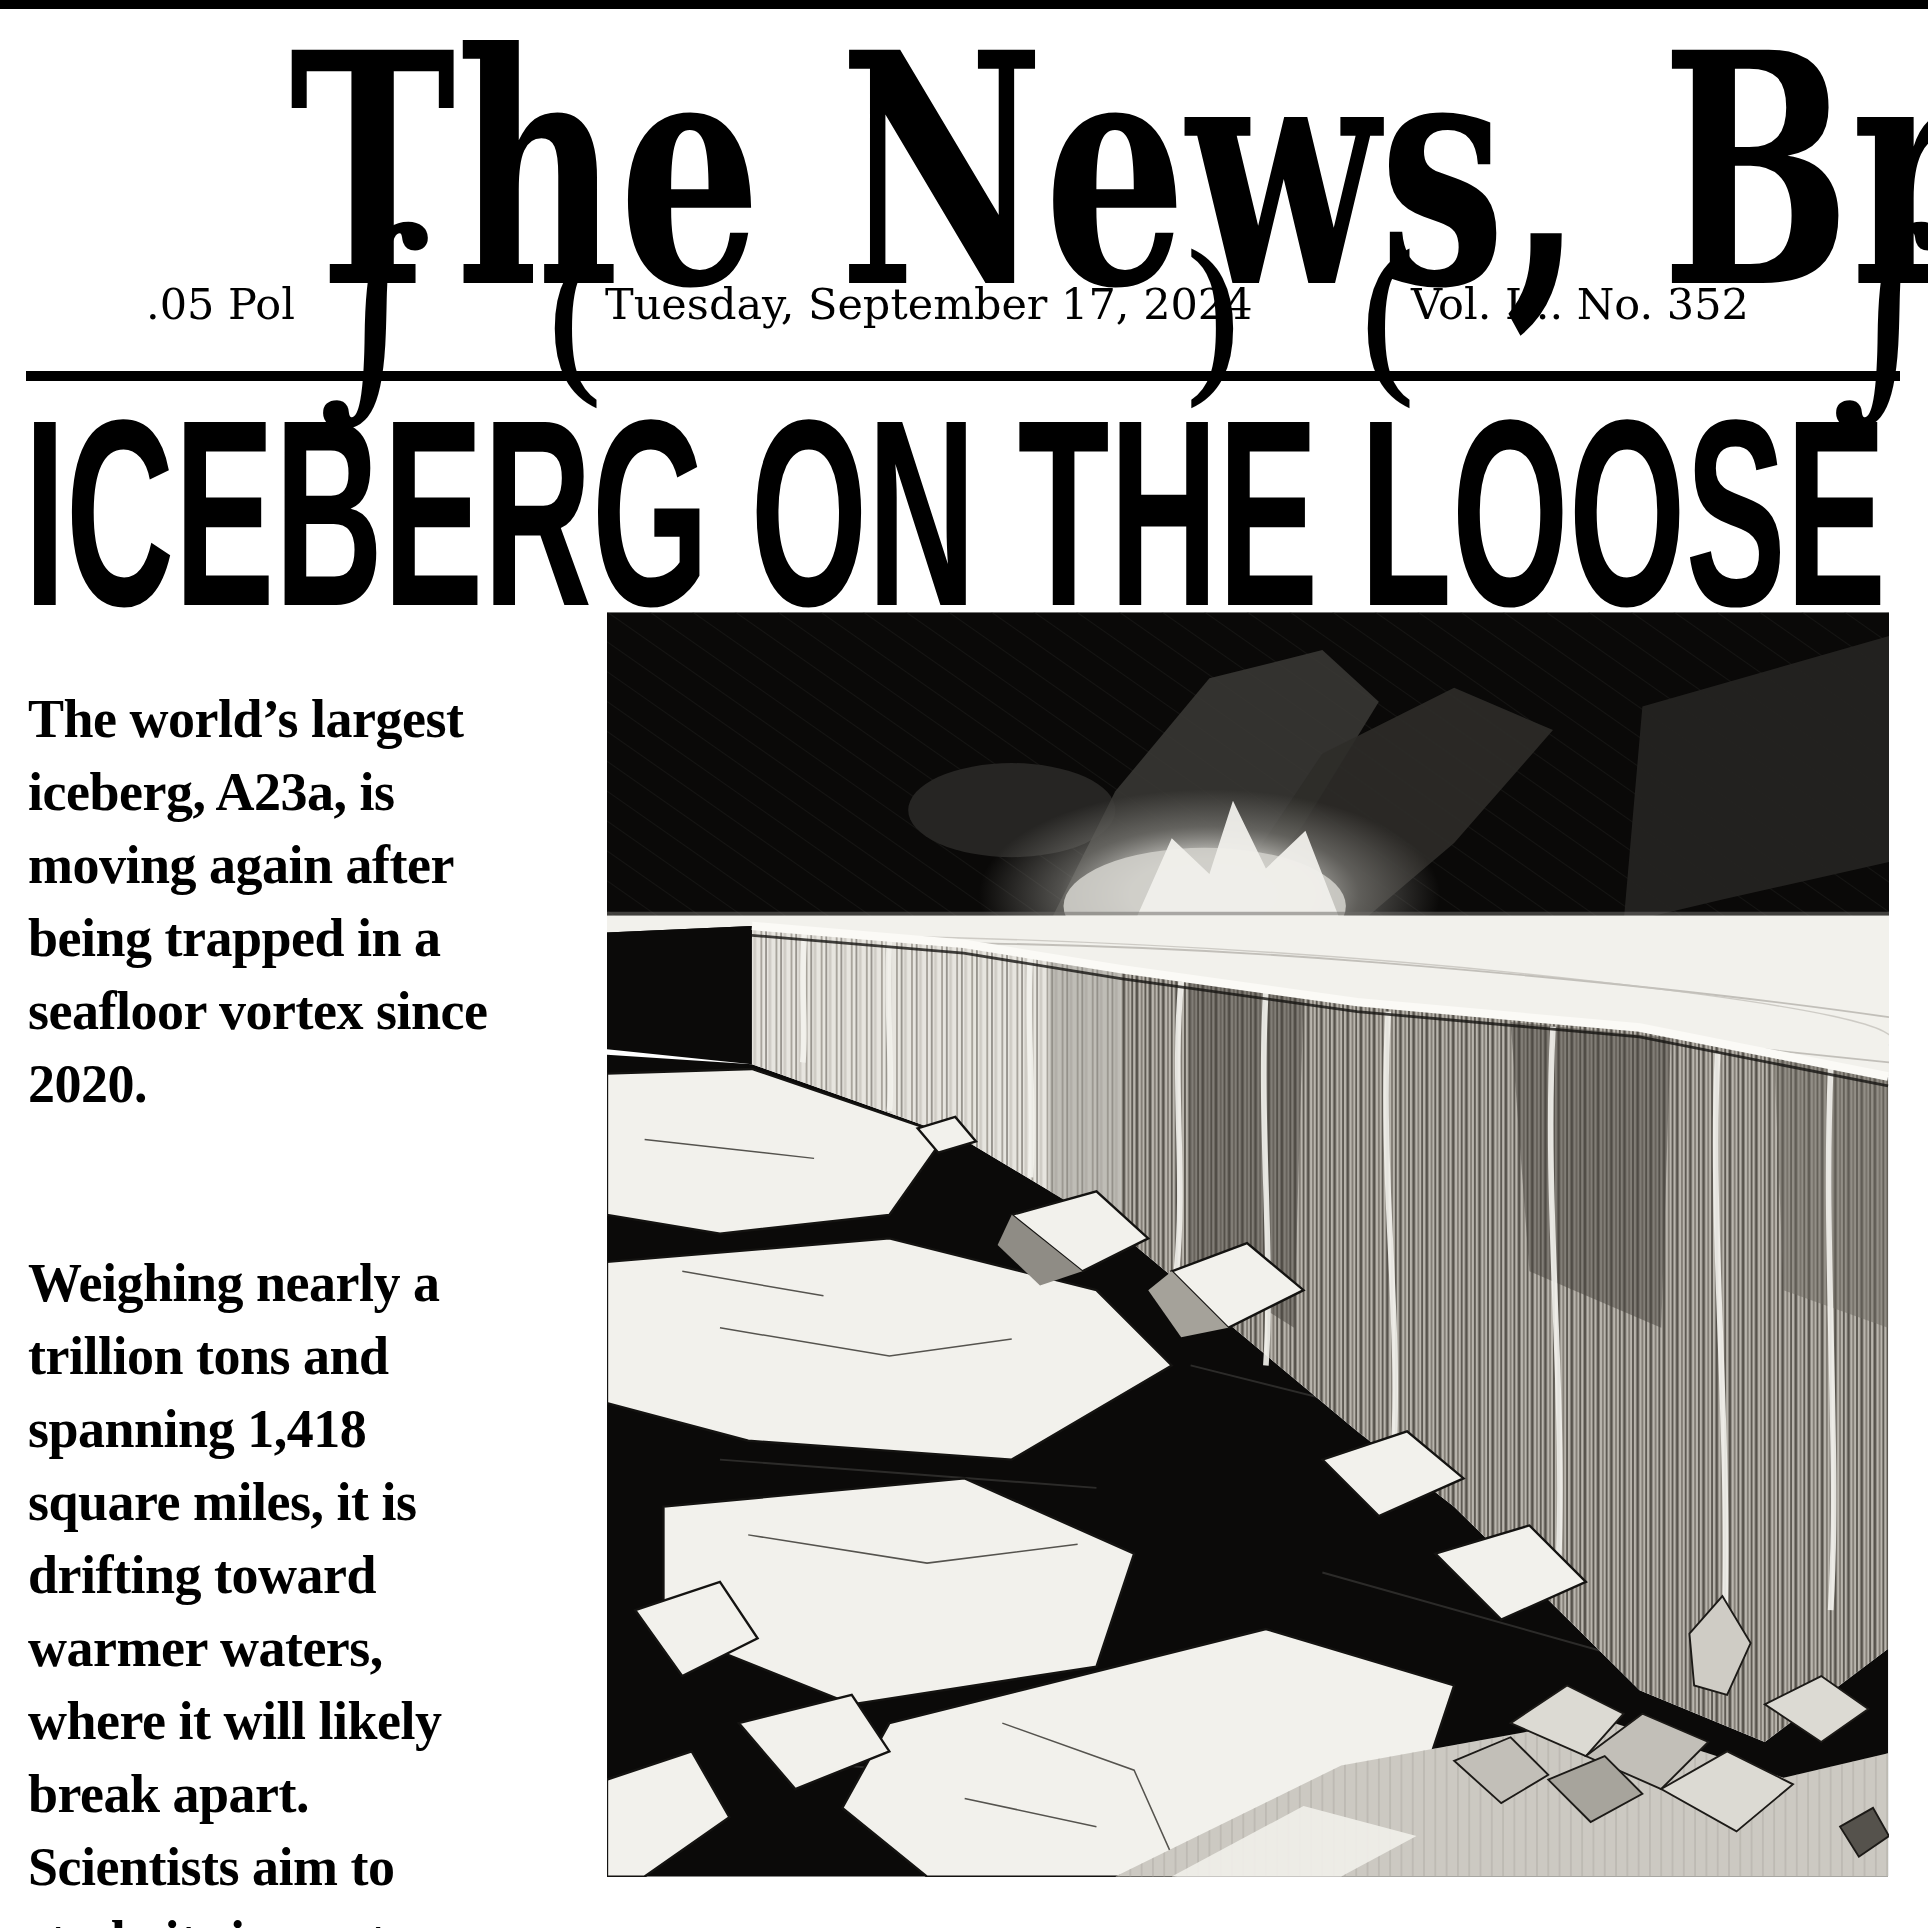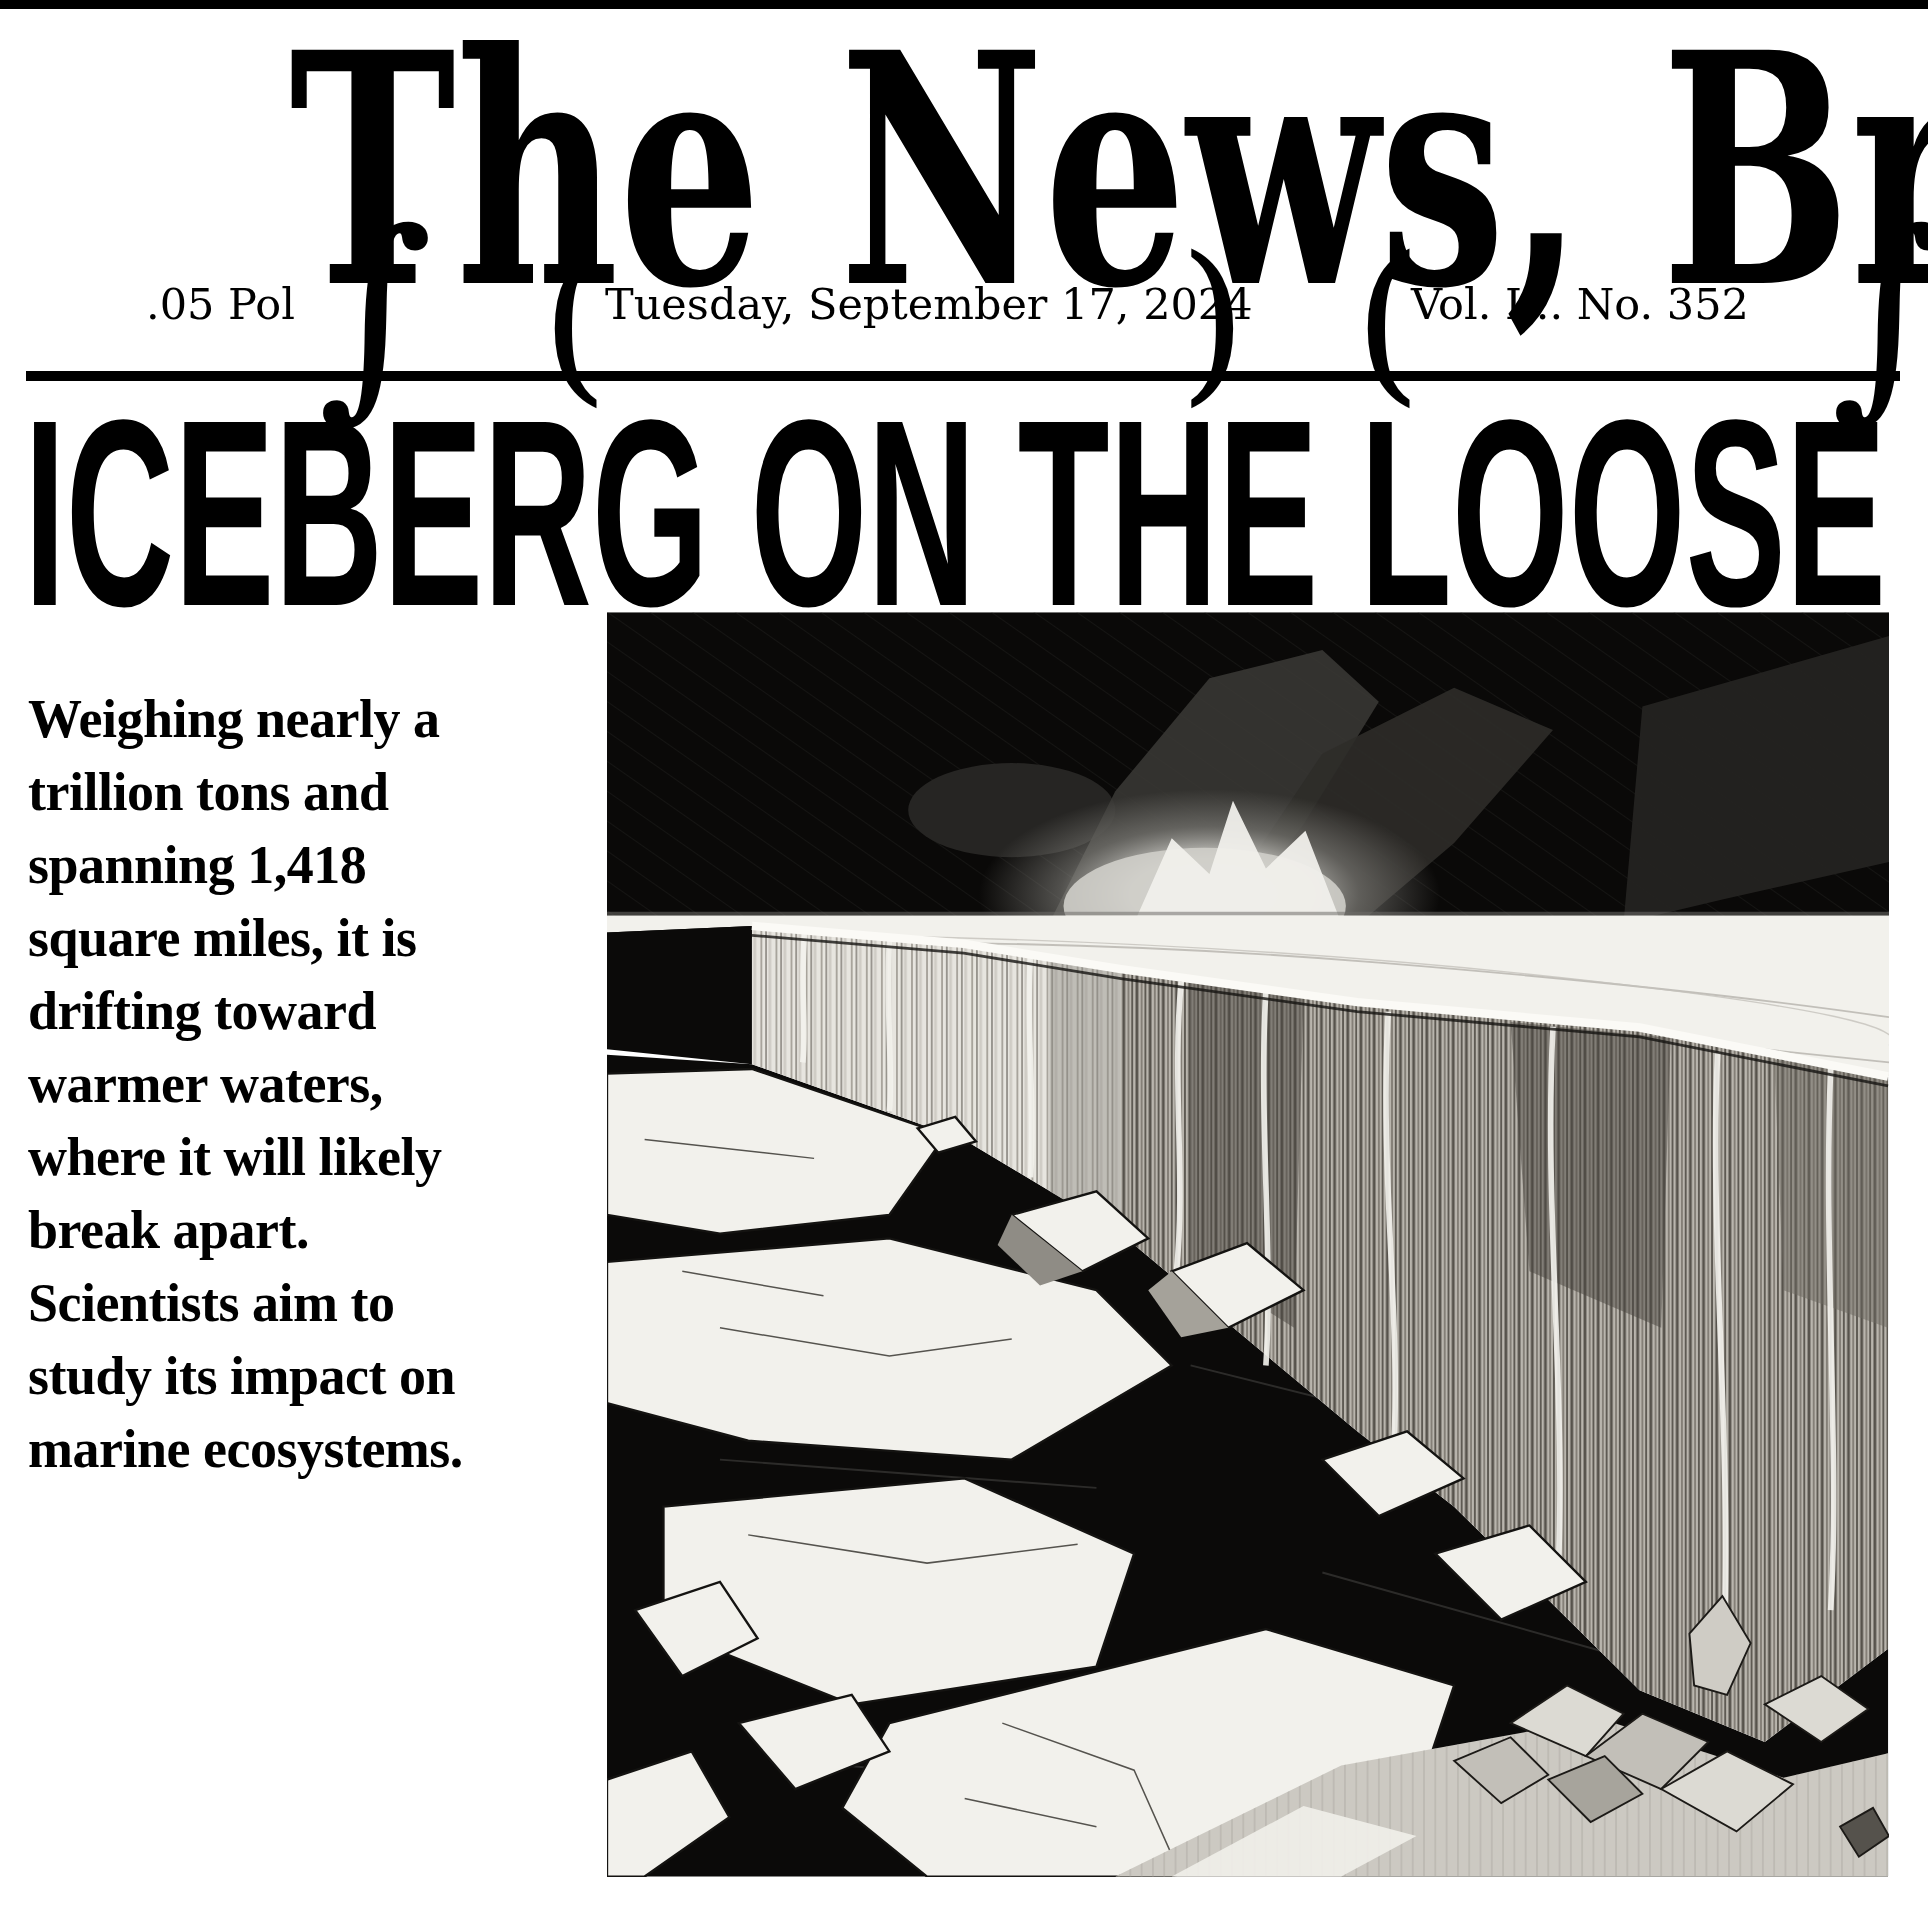--- a/index.html
+++ b/index.html
@@ -49,20 +49,26 @@
       <span class="price">.05 Pol</span>
       <span class="date">Tuesday, September 17, 2024</span>
       <span class="volume">Vol. I... No. 352</span>
     </div>
     <div class="rule"></div>
   </header>
 
   <h2 class="headline">ICEBERG ON THE LOOSE</h2>
 
   <section class="article">
+    <p>The world’s largest
+iceberg, A23a, is
+moving again after
+being trapped in a
+seafloor vortex since
+2020.</p>
     <p>Weighing nearly a
 trillion tons and
 spanning 1,418
 square miles, it is
 drifting toward
 warmer waters,
 where it will likely
 break apart.
 Scientists aim to
 study its impact on

